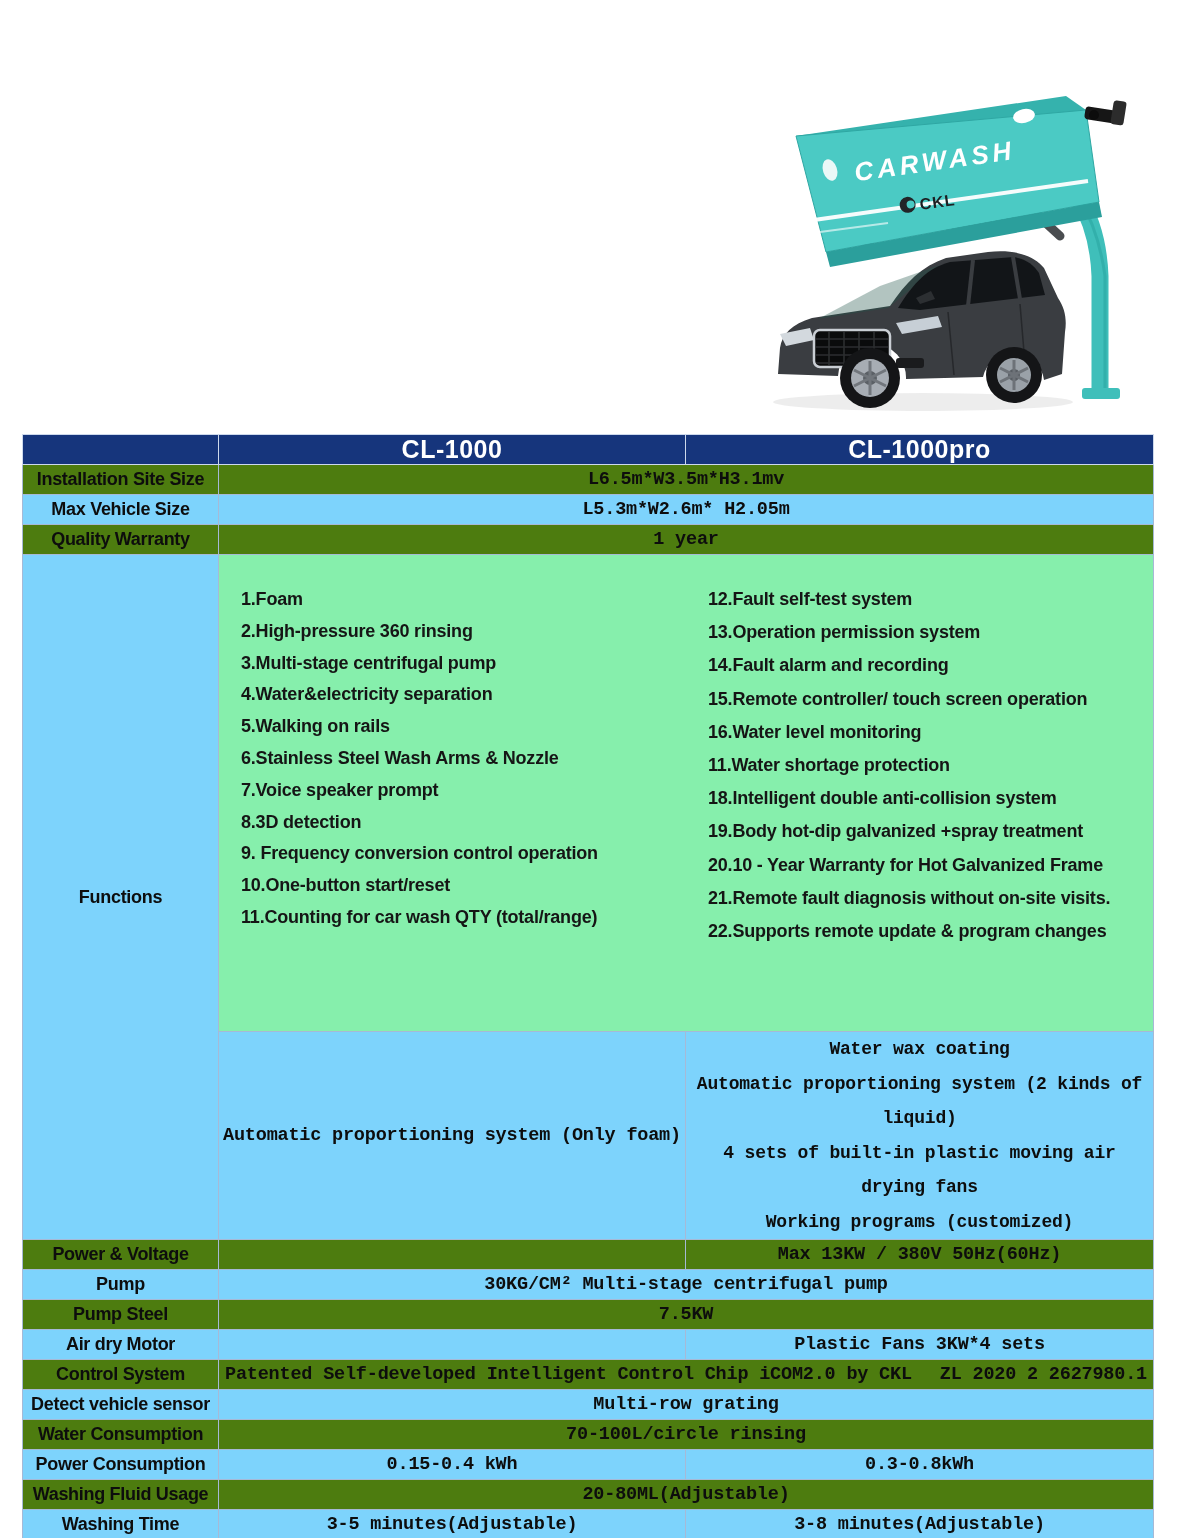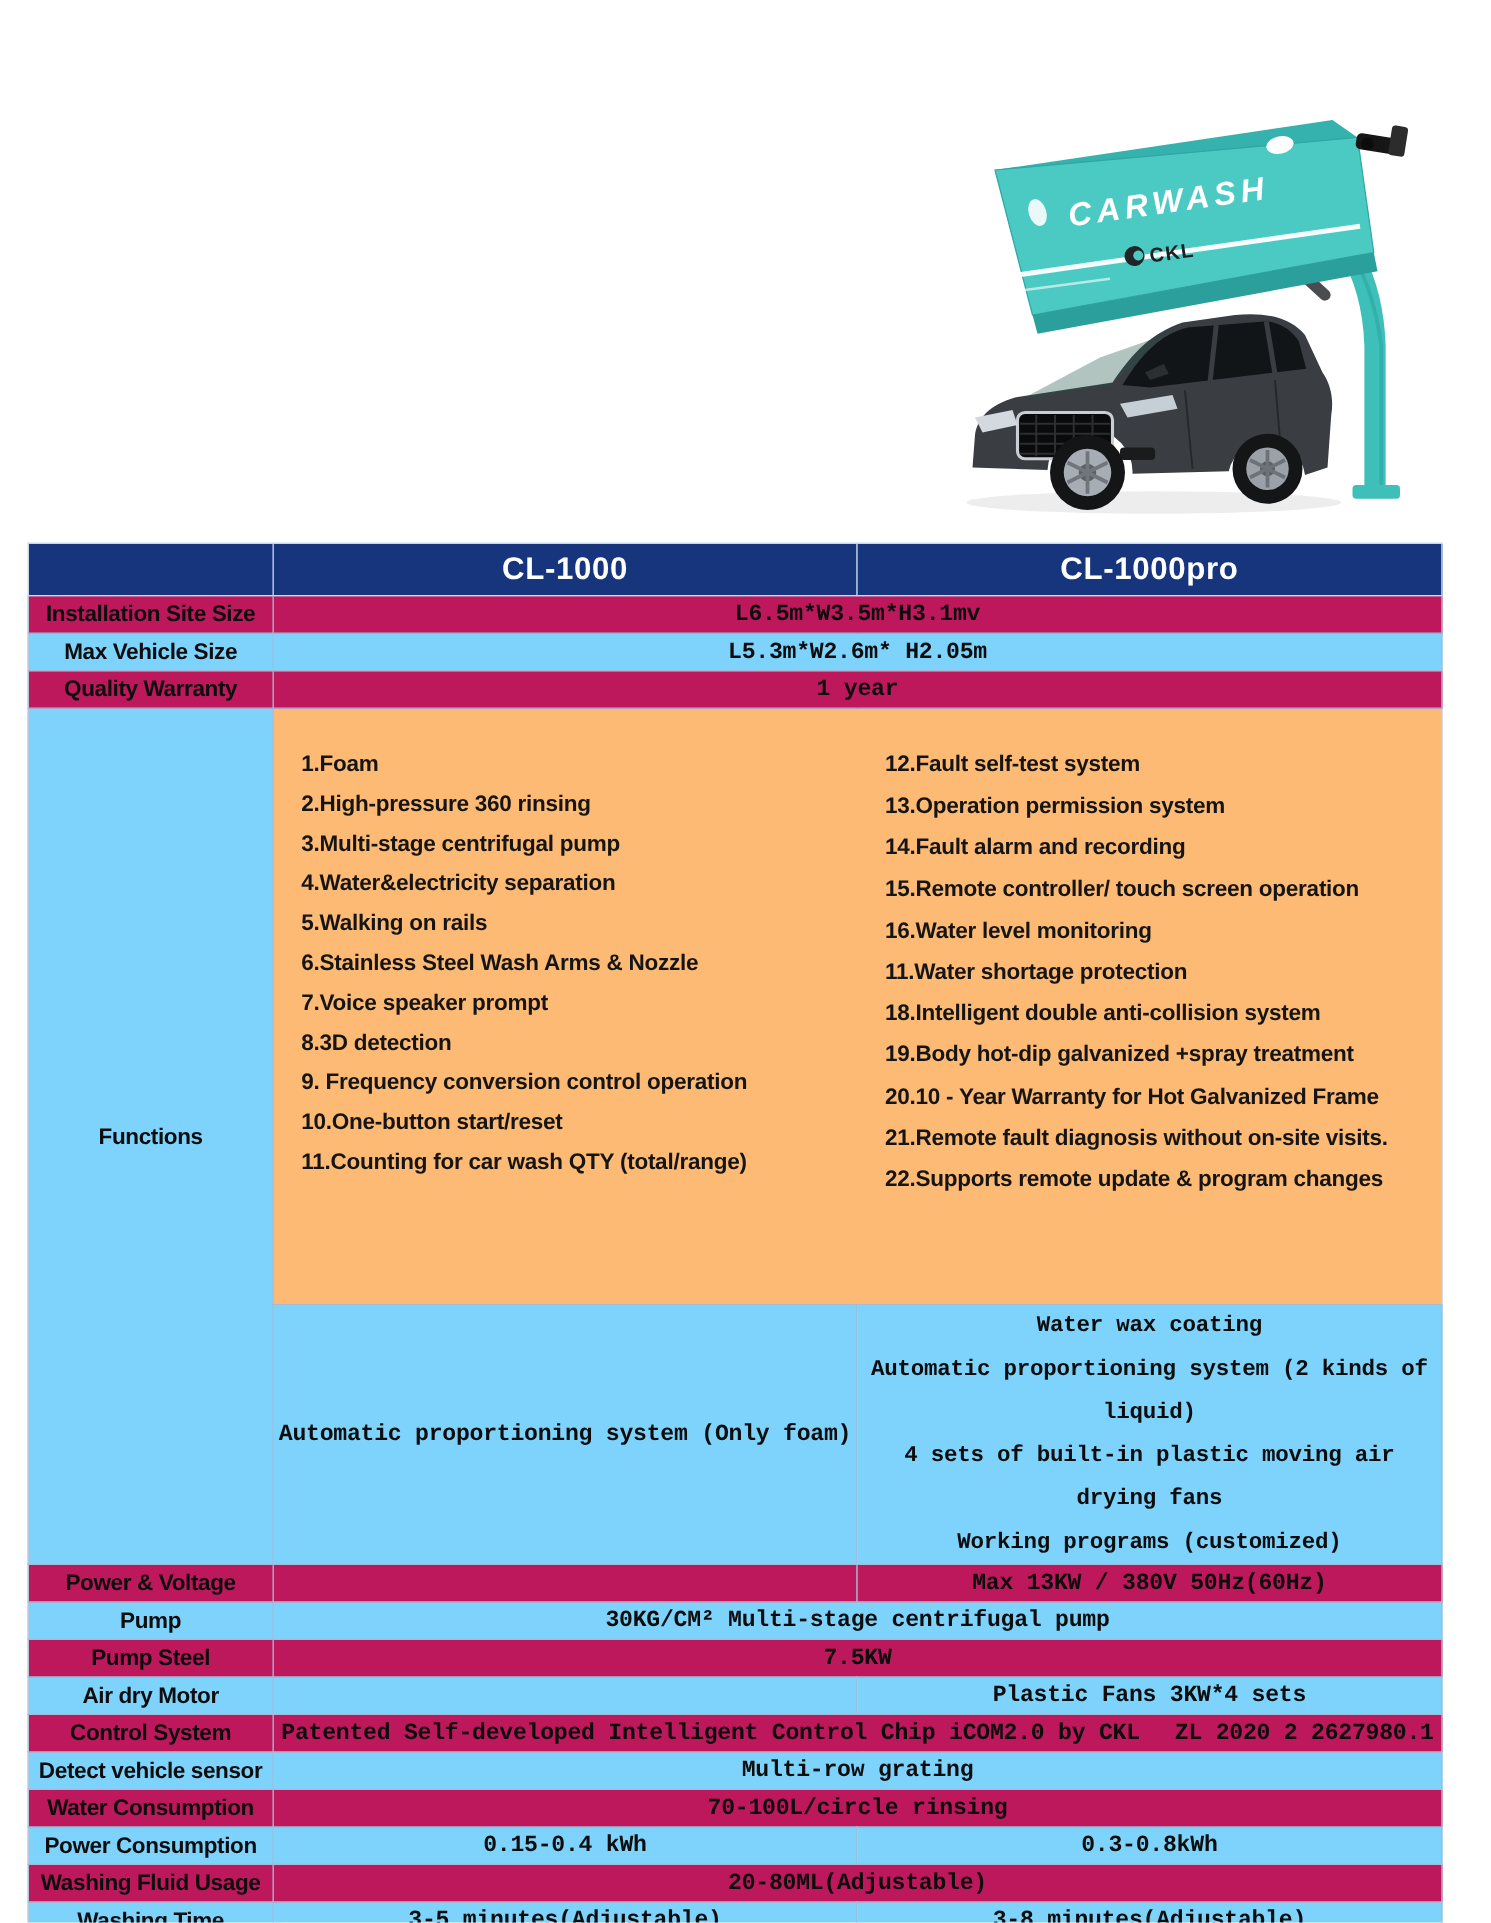--- a/index.html
+++ b/index.html
@@ -39,30 +39,30 @@
   table.spec {
     position:absolute; left:22px; top:434px; width:1131px;
     border-collapse:collapse; table-layout:fixed;
   }
   .spec th, .spec td {
     border:1px solid #a6b9d6; padding:0 4px; text-align:center; vertical-align:middle;
     box-sizing:border-box; color:#0d0d0d;
   }
   .spec thead th {
     background:#16357c; border-color:#cdd9ec; color:#ffffff;
-    font-size:25px; font-weight:700; letter-spacing:0.5px; height:42px;
+    font-size:25px; font-weight:700; letter-spacing:0.5px; height:30px;
   }
   tr.row-s { height:30px; }
-  .alt  { background:#be185d; }
+  .alt  { background:#4d7c0f; }
   .wht  { background:#7dd3fc; }
   .lbl  { font-size:18px;  font-weight:700; letter-spacing:-0.3px; }
   .val  { font-size:18.5px; font-weight:700; letter-spacing:-0.2px;font-family:Liberation Mono, monospace; }
 
   tr.fn-row { height:477px; }
-  td.fn-cell { position:relative; background:#fdba74; padding:0; }
+  td.fn-cell { position:relative; background:#86efac; padding:0; }
   .fn-list { position:absolute; top:34px; text-align:left; white-space:nowrap; }
   .fn-left  { left:22px;  }
   .fn-right { left:489px; }
   .fn-left  .fn-item { height:31.8px; }
   .fn-right .fn-item { height:33.2px; }
   .fn-item { font-size:18px; font-weight:700; color:#151515; letter-spacing:-0.2px; }
 
   tr.prop-row { height:147px; }
   .prop-line { line-height:34.5px; font-size:18px; font-weight:700; letter-spacing:-0.2px; }
 

